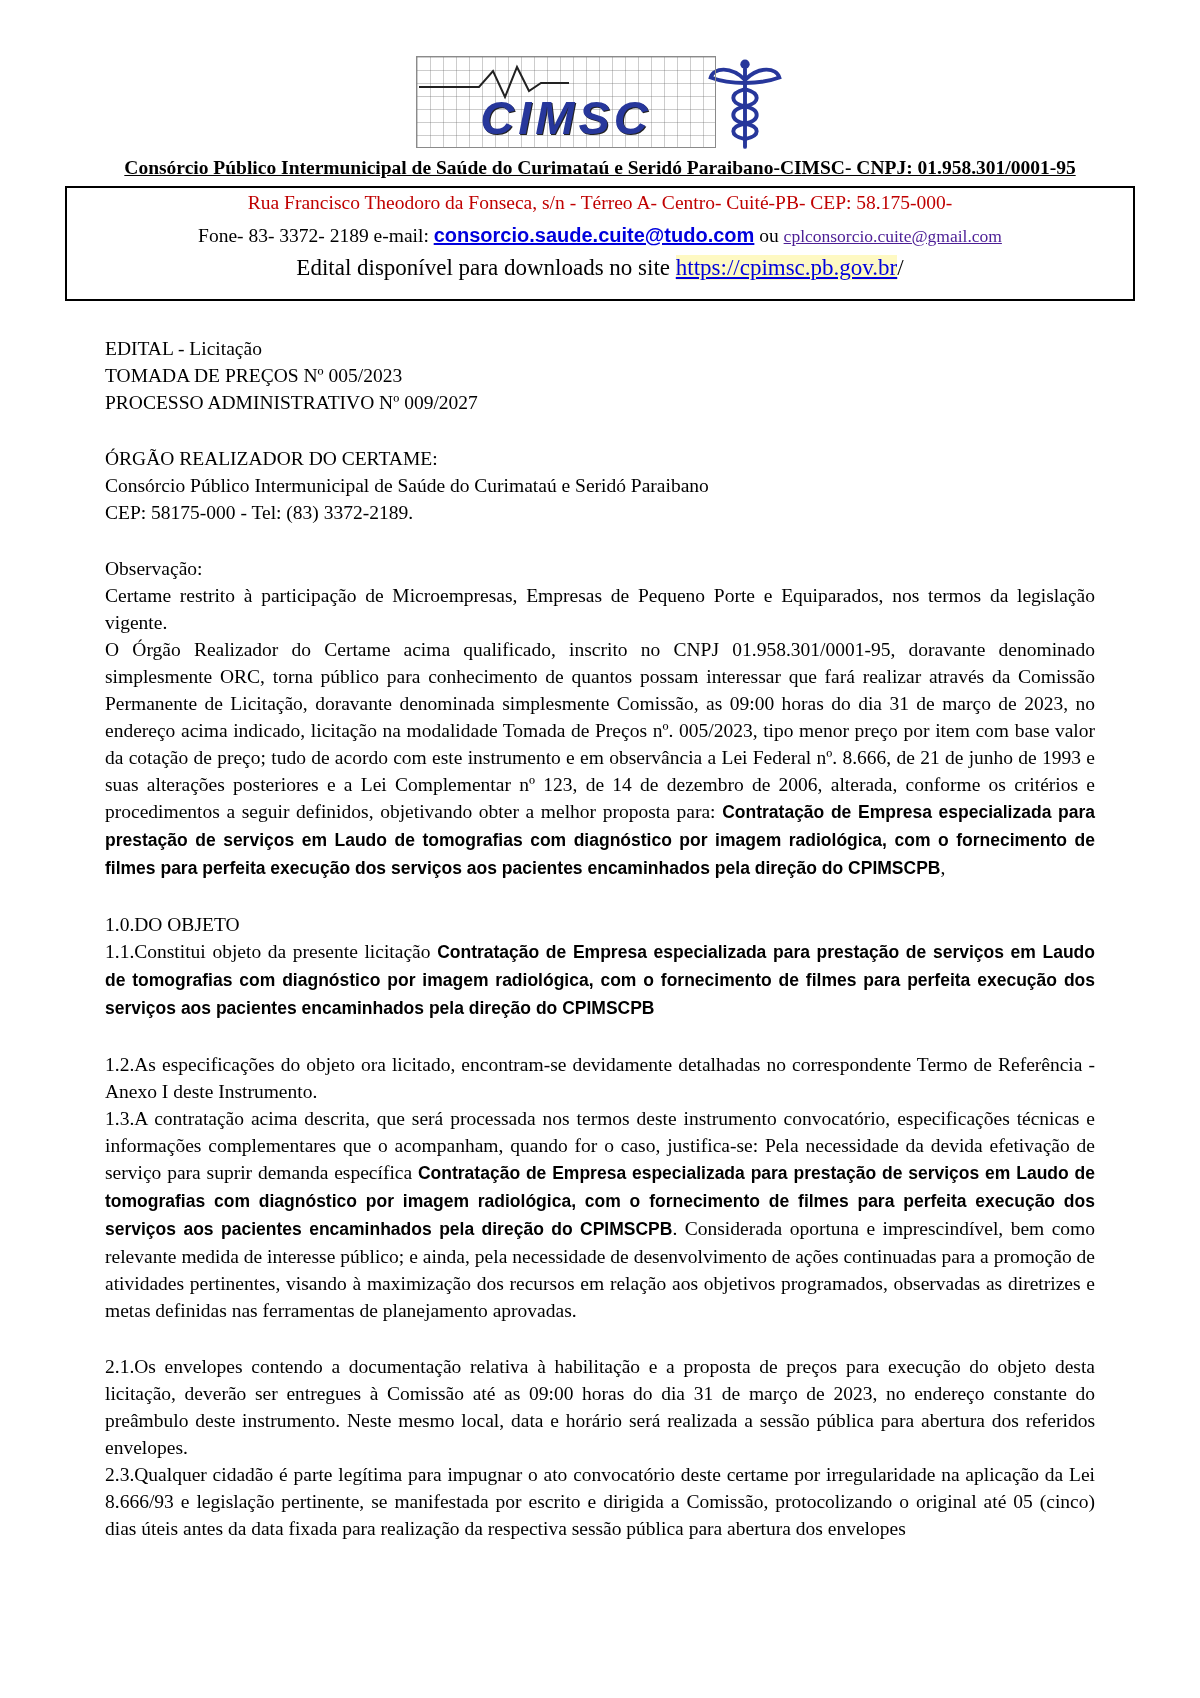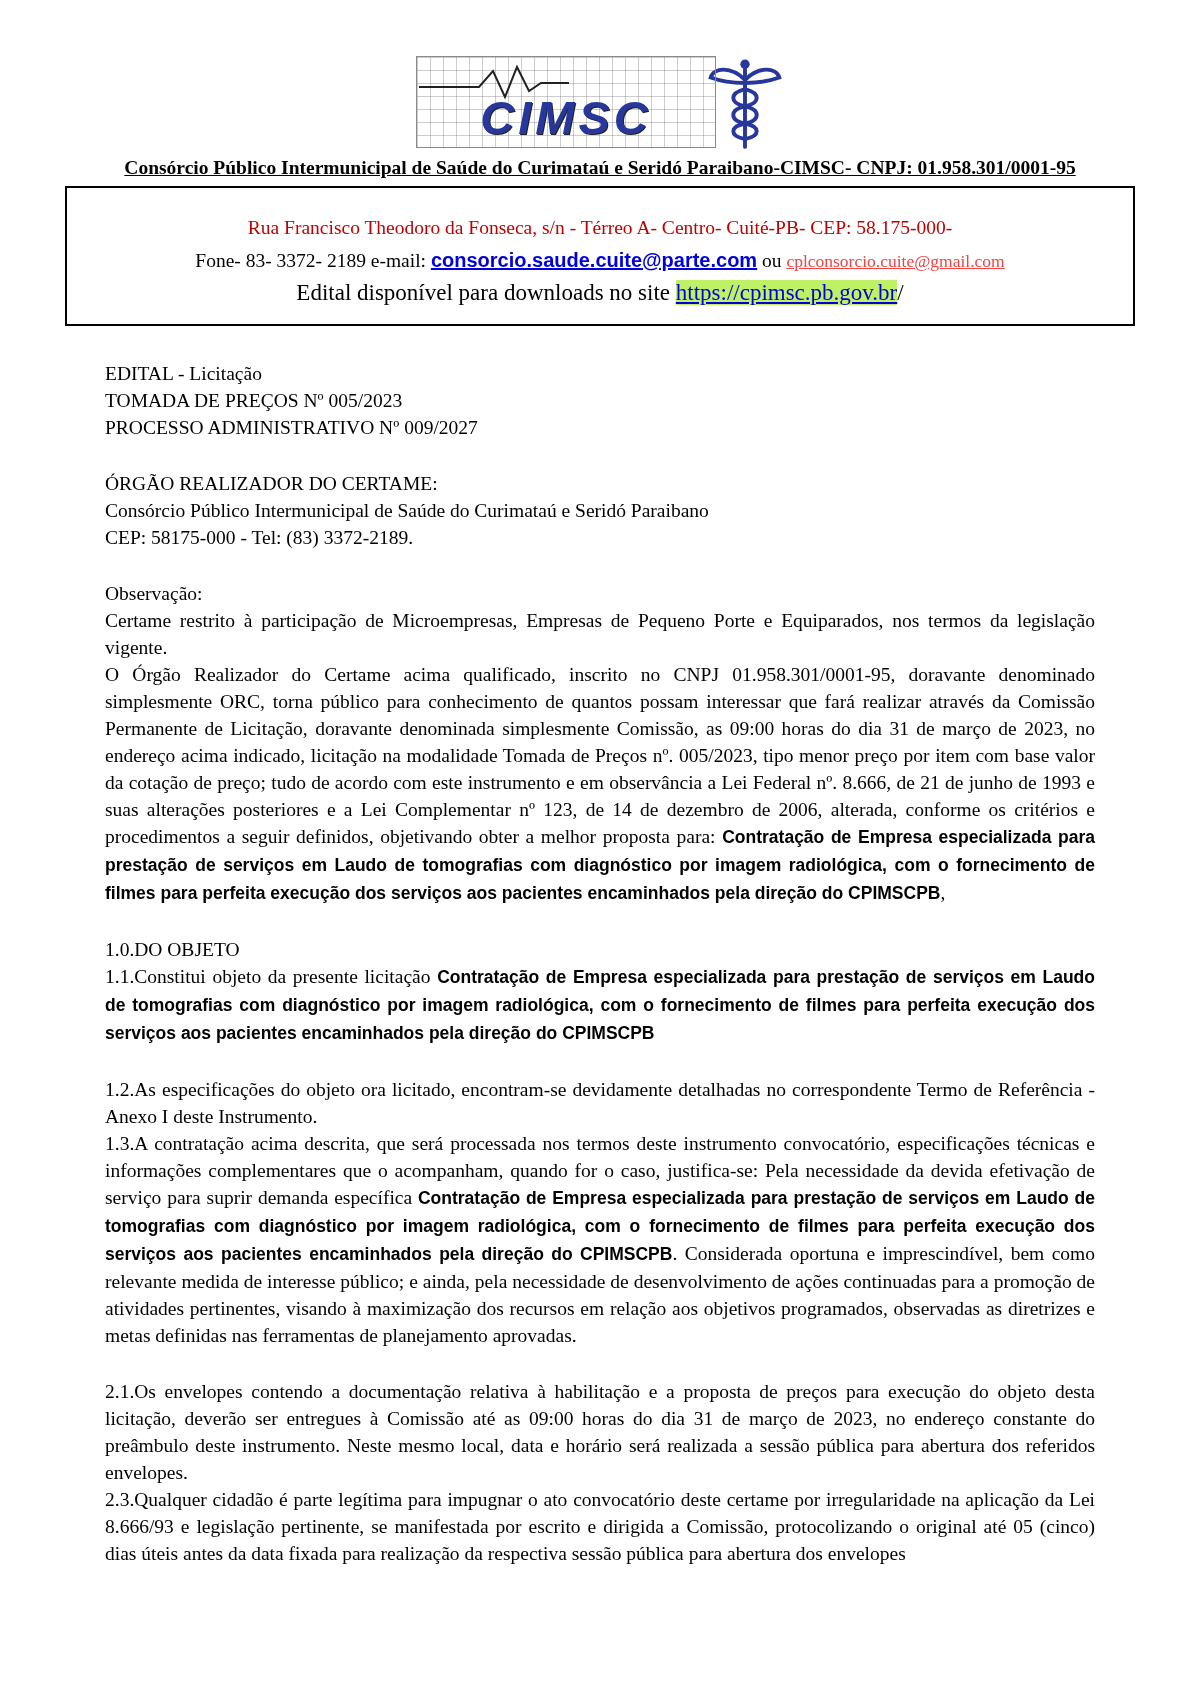--- a/index.html
+++ b/index.html
@@ -32,31 +32,31 @@
   }
   .caduceus { margin-left:-10px; margin-top:4px; }
 
   .header-title {
     text-align:center; font-weight:bold; text-decoration:underline;
     font-size:19.5px; line-height:1.2; margin:4px 0 7px;
   }
 
   .info-box {
     width:1070px; margin:0 auto; border:2px solid #000;
-    padding:25px 24px 14px; text-align:center;
+    padding:0 24px 14px; text-align:center;
   }
   .addr { color:#c00000; font-size:19.5px; line-height:1.55; }
   .phone-line { font-size:19.5px; line-height:1.6; }
   .email-primary {
     font-family:"Liberation Sans", sans-serif; font-weight:bold;
     font-size:20px; color:#0000dd; text-decoration:underline; cursor:pointer;
   }
-  .email-secondary { color:#ef4444; font-size:17.5px; text-decoration:underline; cursor:pointer; }
+  .email-secondary { color:#4c1d95; font-size:17.5px; text-decoration:underline; cursor:pointer; }
   .edital-line { font-size:23px; line-height:1.5; }
-  .edital-link { color:#0000dd; text-decoration:underline; background:#bef264; cursor:pointer; }
+  .edital-link { color:#0000dd; text-decoration:underline; background:#fef9c3; cursor:pointer; }
 
   
   .doc-body { width:990px; margin:34px auto 0; font-size:19.5px; line-height:27px; }
   .block { margin-bottom:29px; }
   .line { text-align:left; }
   .para { text-align:justify; }
   .bold-sans {
     font-family:"Liberation Sans", sans-serif; font-weight:bold; font-size:17.5px;
   }
 </style>
@@ -83,21 +83,21 @@
           <path d="M50 42 C30 47, 30 60, 50 64 C70 68, 70 82, 50 86 C30 90, 30 102, 50 106"></path>
           <path d="M50 42 C70 47, 70 60, 50 64 C30 68, 30 82, 50 86 C70 90, 70 102, 50 106"></path>
         </g>
       </svg>
     </div>
 
     <div class="header-title">Consórcio Público Intermunicipal de Saúde do Curimataú e Seridó Paraibano-CIMSC- CNPJ: 01.958.301/0001-95</div>
 
     <div class="info-box">
       <p class="addr">Rua Francisco Theodoro da Fonseca, s/n - Térreo A- Centro- Cuité-PB- CEP: 58.175-000-</p>
-      <p class="phone-line"><span>Fone- 83- 3372- 2189 e-mail: </span><a class="email-primary">consorcio.saude.cuite@parte.com</a><span> ou </span><a class="email-secondary">cplconsorcio.cuite@gmail.com</a></p>
+      <p class="phone-line"><span>Fone- 83- 3372- 2189 e-mail: </span><a class="email-primary">consorcio.saude.cuite@tudo.com</a><span> ou </span><a class="email-secondary">cplconsorcio.cuite@gmail.com</a></p>
       <p class="edital-line"><span>Edital disponível para downloads no site </span><a class="edital-link">https://cpimsc.pb.gov.br</a><span>/</span></p>
     </div>
   </header>
 
   <main class="doc-body">
 
     <div class="block">
       <div class="line">EDITAL - Licitação</div>
       <div class="line">TOMADA DE PREÇOS Nº 005/2023</div>
       <div class="line">PROCESSO ADMINISTRATIVO Nº 009/2027</div>

